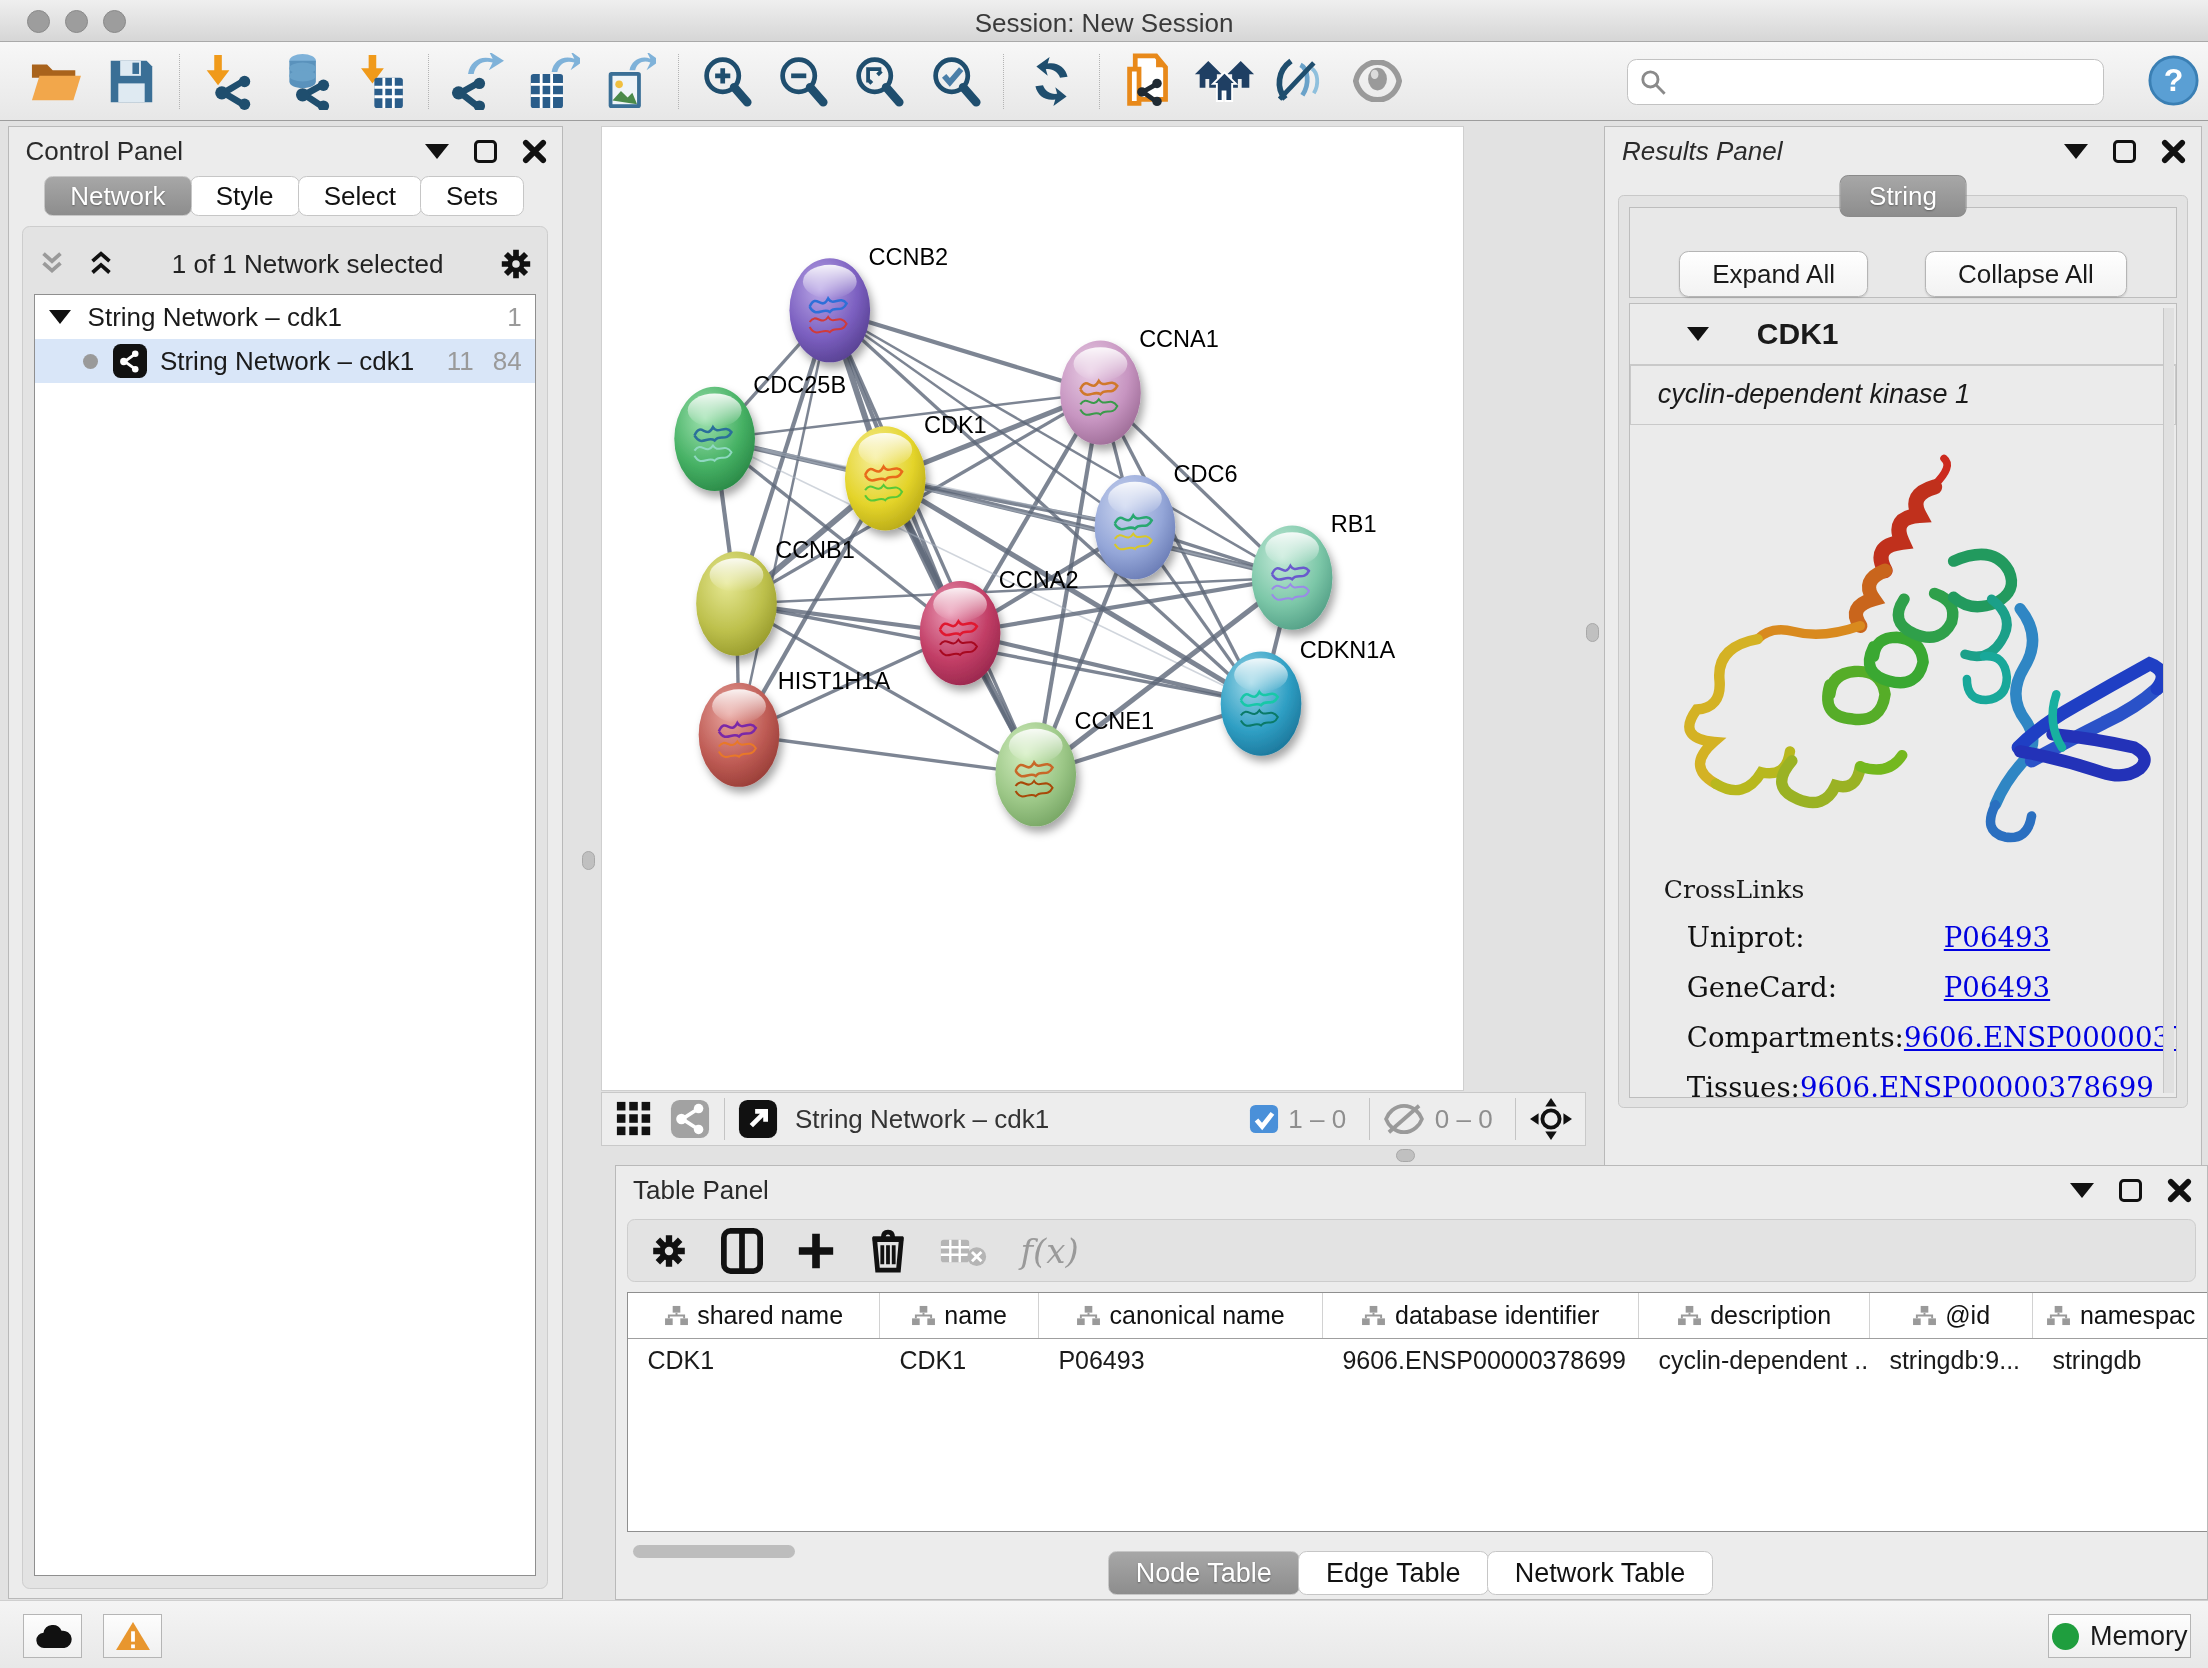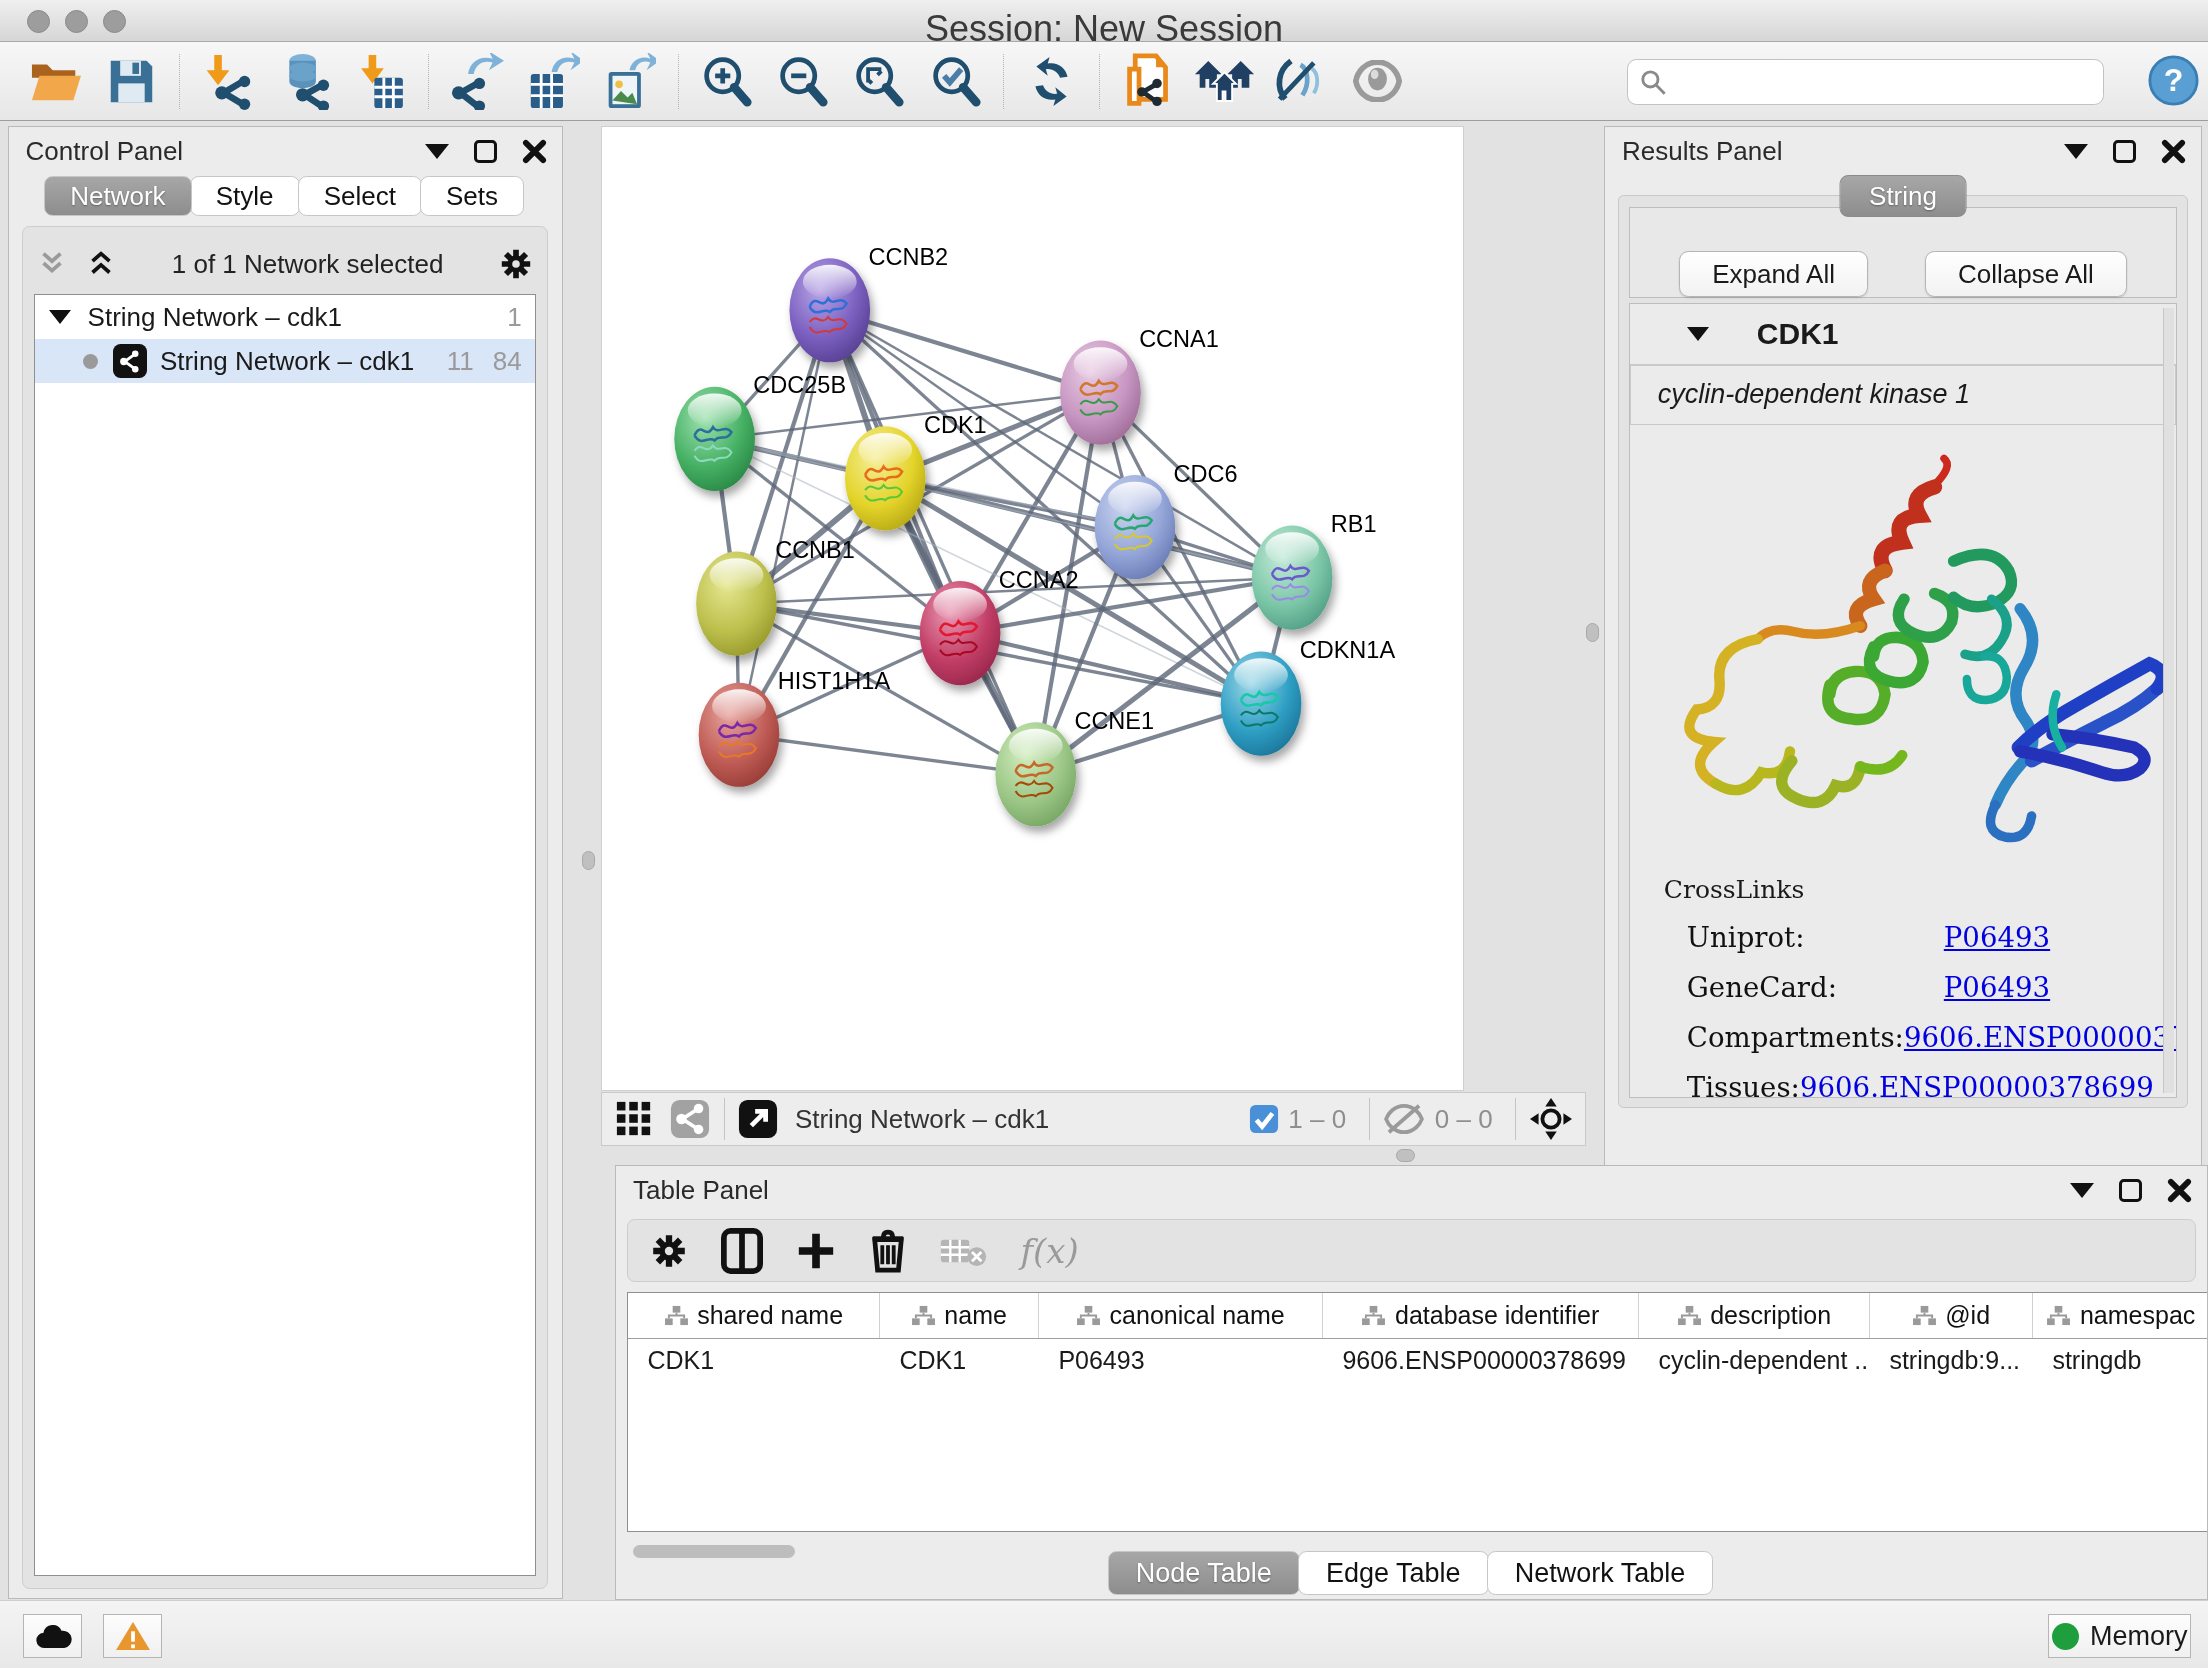--- a/index.html
+++ b/index.html
@@ -5,21 +5,21 @@
   * { margin:0; padding:0; box-sizing:border-box; }
   html,body { width:2208px; height:1668px; }
   body { position:relative; background:#e2e2e2; font-family:"Liberation Sans", sans-serif; color:#1a1a1a; overflow:hidden; }
 
   
   .titlebar { position:absolute; left:0; top:0; width:2208px; height:42px;
     background:linear-gradient(#efefef,#d6d6d6); border-bottom:1px solid #a9a9a9; }
   .traffic { position:absolute; top:9.5px; width:23px; height:23px; border-radius:50%;
     background:#9d9d9d; border:1px solid #8a8a8a; }
   .title-text { position:absolute; left:0; right:0; top:7.6px; text-align:center;
-    font-size:36px; color:#3a3a3a; }
+    font-size:26px; color:#3a3a3a; }
 
   
   .toolbar { position:absolute; left:0; top:42px; width:2208px; height:79px;
     background:linear-gradient(#f7f7f7,#e7e7e7); border-bottom:1px solid #9d9d9d;
     display:flex; align-items:center; }
   .tb-icon { width:65px; height:61px; display:flex; align-items:center; justify-content:center; margin:0 5.7px; }
   .tb-sep { width:0; height:55px; border-left:1.9px dotted #b3b3b3; margin:0 9.5px; }
   .searchbox { position:absolute; left:1627px; top:17px; width:477px; height:46px;
     background:#fff; border:1.9px solid #c2c2c2; border-radius:9.5px; display:flex; align-items:center; padding-left:11.4px; }
   .help-btn { position:absolute; left:2148px; top:13.3px; }
@@ -53,21 +53,21 @@
   .net-canvas { position:absolute; left:601px; top:126px; width:863px; height:965px; background:#fff; border:1px solid #cfcfcf; }
   .net-toolbar { position:absolute; left:601px; top:1092px; width:985px; height:54px; background:#ededed;
     border:1px solid #c9c9c9; display:flex; align-items:center; }
   .nt-sep { width:0; height:42px; border-left:1px solid #c4c4c4; margin:0 13.3px; }
   .nt-title { font-size:26px; color:#333; margin-left:17px; flex:1; }
   .nt-count { font-size:26px; color:#8e8e8e; margin:0 9.5px; }
   .splitter-dot { position:absolute; width:13.3px; height:19px; border-radius:6.7px; background:#c0c0c0; border:1px solid #a8a8a8; }
 
   
   .results-panel { position:absolute; left:1604px; top:126px; width:598px; height:1473px; background:#ececec; border:1px solid #b9b9b9; }
-  .rp-header { position:absolute; left:17px; right:15px; top:7.6px; height:34px; display:flex; justify-content:space-between; align-items:center; }
+  .rp-header { position:absolute; left:17px; right:15px; top:7.6px; height:34px; display:flex; justify-content:space-between; align-items:center;font-style:italic; }
   .string-tab { position:absolute; left:50%; transform:translateX(-50%); top:48px; height:42px; padding:0 28.5px;
     background:linear-gradient(#a7a7a7,#8d8d8d); color:#fff; font-size:26px; display:flex; align-items:center;
     border:1px solid #8a8a8a; border-radius:8.6px; text-shadow:0 1px 1.9px rgba(0,0,0,.35); z-index:2; }
   .rp-outer { position:absolute; left:13.3px; right:13.3px; top:68px; height:913px; background:#e3e3e3; border:1px solid #c8c8c8; border-radius:5.7px; }
   .rp-btnbox { position:absolute; left:9.5px; right:9.5px; top:11.4px; height:91px; border:1px solid #bdbdbd; background:#e8e8e8; display:flex; align-items:flex-end; justify-content:center; gap:57px; }
   .rp-btn { height:46px; padding:0 32px; background:linear-gradient(#ffffff,#f2f2f2); border:1px solid #b5b5b5; border-radius:9.5px;
     font-size:26px; display:flex; align-items:center; box-shadow:0 1px 1.9px rgba(0,0,0,.15); }
   .rp-content { position:absolute; left:9.5px; right:9.5px; top:107px; bottom:9.5px; border:1px solid #bdbdbd; background:#ebebeb; overflow:hidden; }
   .cdk-head { height:61px; display:flex; align-items:center; gap:48px; padding-left:57px; border-bottom:1px solid #c9c9c9; }
   .cdk-name { font-size:30px; font-weight:bold; }

